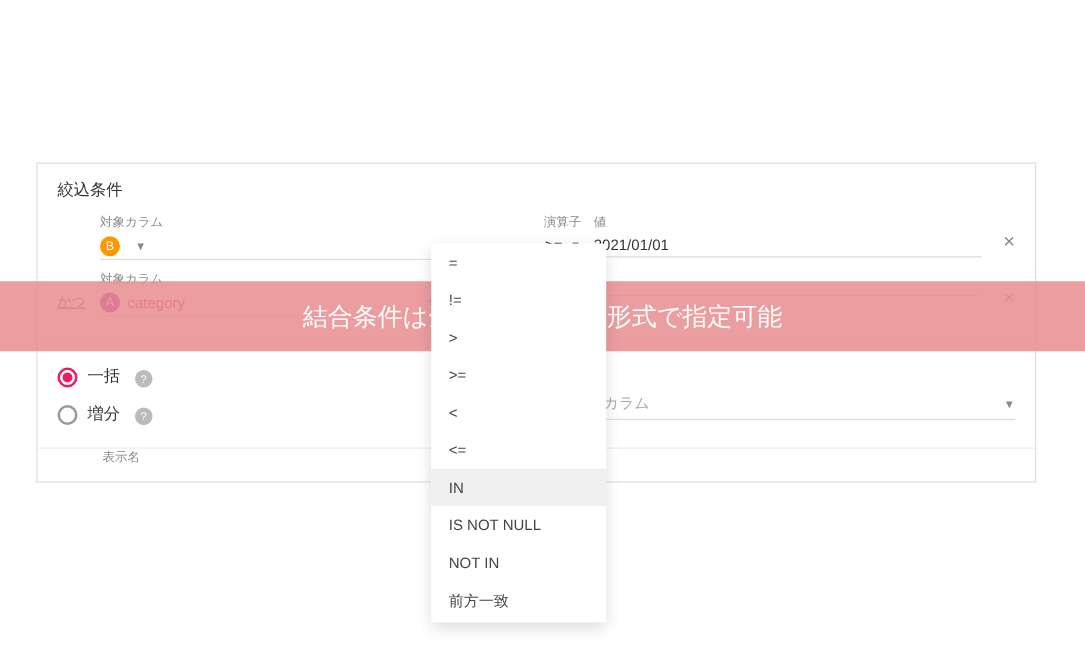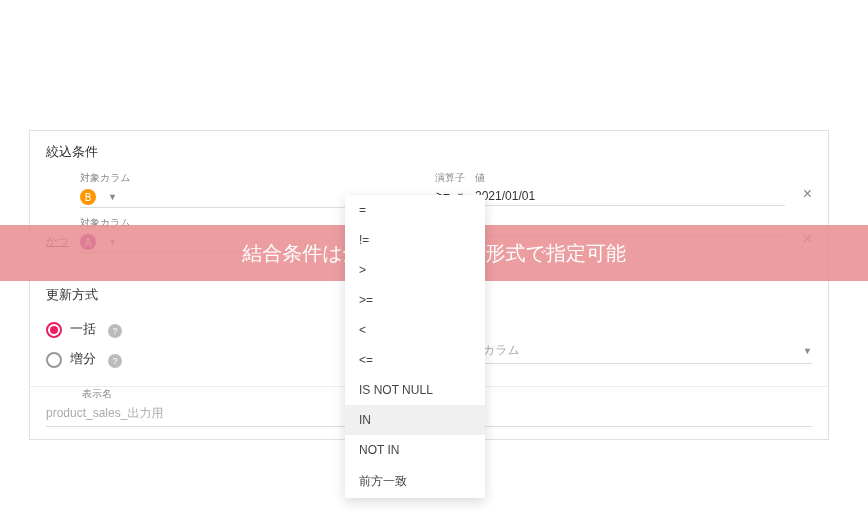--- a/index.html
+++ b/index.html
@@ -244,20 +244,21 @@
       </div>
       <div class="close-x">×</div>
     </div>
 
     <div class="condition-row">
       <div class="and-label">かつ</div>
       <div class="field-group col-column">
         <span class="field-label">対象カラム</span>
         <div class="field-input-wrap">
           <span class="column-badge badge-a">A</span>
+          <span class="field-text pink">category</span>
           <span class="dropdown-arrow">▼</span>
         </div>
       </div>
       <div class="field-group col-operator">
         <span class="field-label">演算子</span>
         <div class="field-input-wrap">
           <span class="field-text">&gt;</span>
           <span class="dropdown-arrow">▼</span>
         </div>
       </div>
@@ -265,21 +266,20 @@
         <span class="field-label">値</span>
         <div class="field-input-wrap">
           <span class="field-text"></span>
         </div>
       </div>
       <div class="close-x">×</div>
     </div>
   </div>
 
   <div class="section">
-    <div class="section-title">更新方式</div>
     <div class="radio-section">
       <div class="radio-col">
         <div class="radio-row">
           <span class="radio-outer selected">
               <span class="radio-inner"></span>
             </span>
           <span class="radio-label">一括</span>
           <span class="help-icon">?</span>
         </div>
         <div class="radio-row">
@@ -292,33 +292,32 @@
         <div class="update-col-input">
           <span class="placeholder-text">更新判定に用いるカラム</span>
           <span class="dropdown-arrow">▼</span>
         </div>
       </div>
     </div>
   </div>
 
   <div class="display-name">
     <div class="display-name-label">表示名</div>
-    <div class="display-name-value">product_sales_出力用</div>
   </div>
 
 </div>
 
 <div class="banner">
   <span>結合条件は全てプルダウン形式で指定可能</span>
 </div>
 
 <div class="dropdown-menu" id="dropdown-menu">
     <div class="dropdown-item">=</div>
     <div class="dropdown-item">!=</div>
     <div class="dropdown-item">&gt;</div>
     <div class="dropdown-item">&gt;=</div>
     <div class="dropdown-item">&lt;</div>
     <div class="dropdown-item">&lt;=</div>
+    <div class="dropdown-item highlighted">IN</div>
     <div class="dropdown-item">IS NOT NULL</div>
-    <div class="dropdown-item highlighted">IN</div>
     <div class="dropdown-item">NOT IN</div>
     <div class="dropdown-item">前方一致</div>
   </div>
 
 </body></html>

